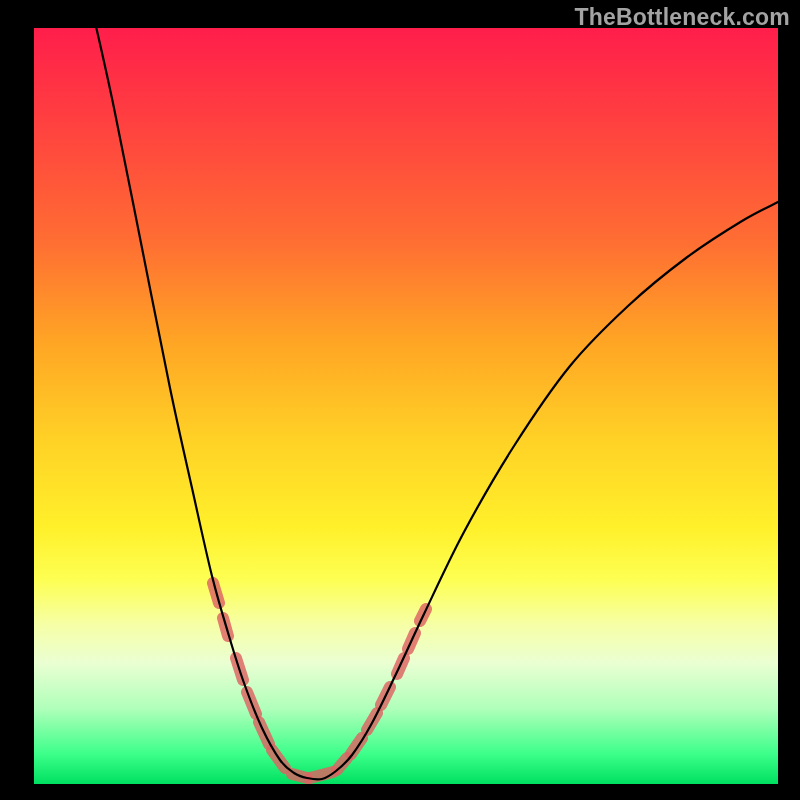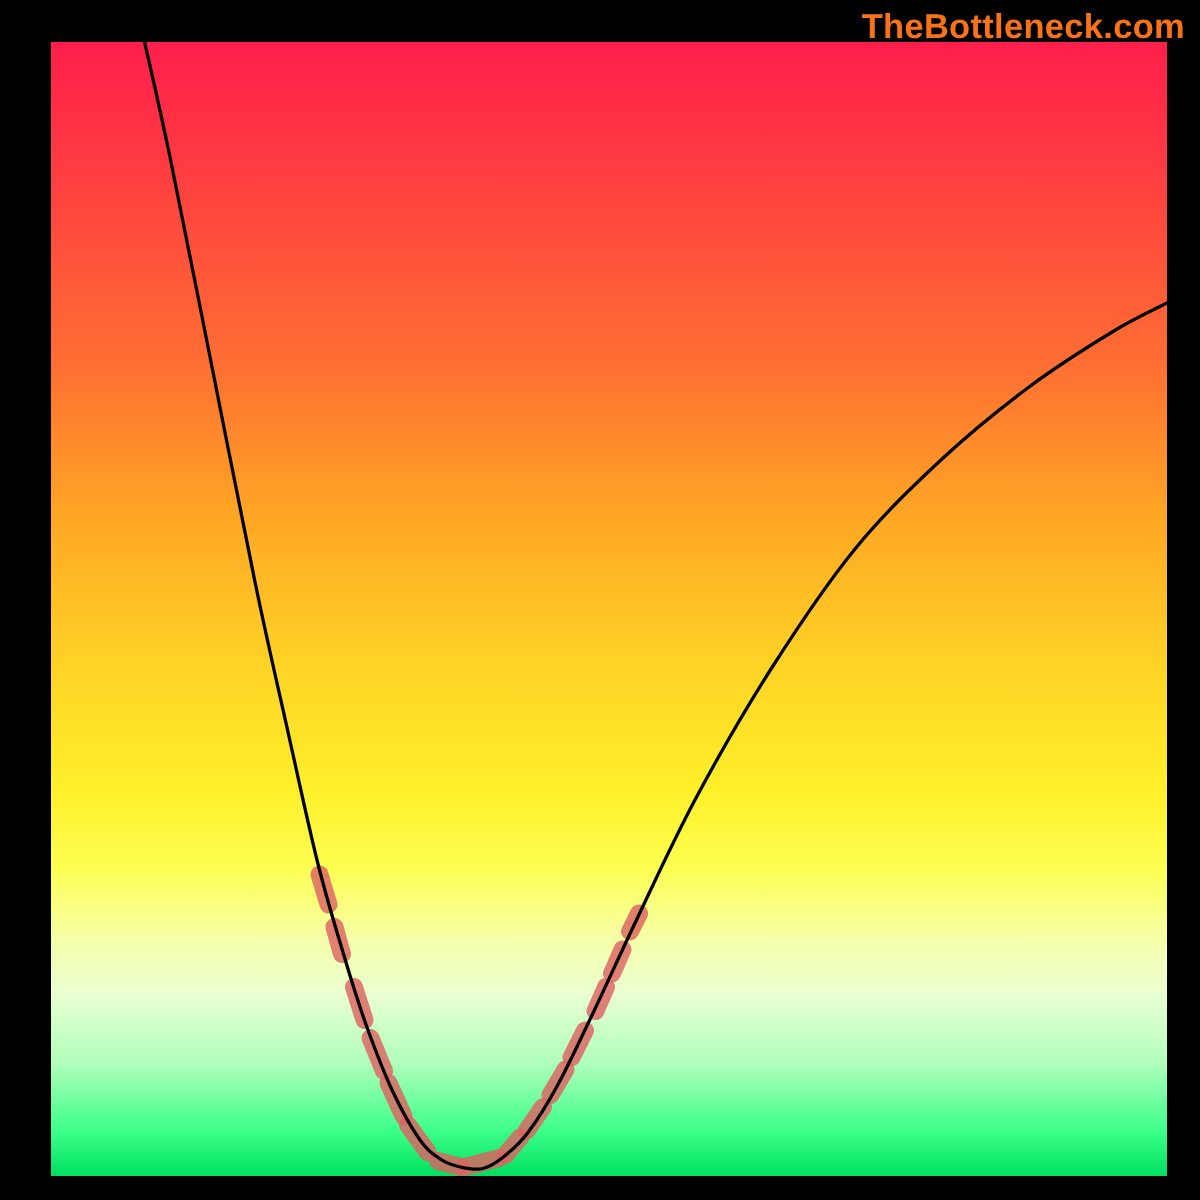--- a/index.html
+++ b/index.html
@@ -32,21 +32,21 @@
       #00e060 100%
     );
   }
   .watermark {
     position: absolute;
     top: 4px;
     right: 10px;
     font-family: Arial, Helvetica, sans-serif;
     font-size: 23px;
     font-weight: 600;
-    color: #f97316;
+    color: #a3a3a3;
     letter-spacing: 0.2px;
     z-index: 10;
   }
   svg.curve {
     position: absolute;
     left: 0;
     top: 0;
     width: 744px;
     height: 756px;
   }

